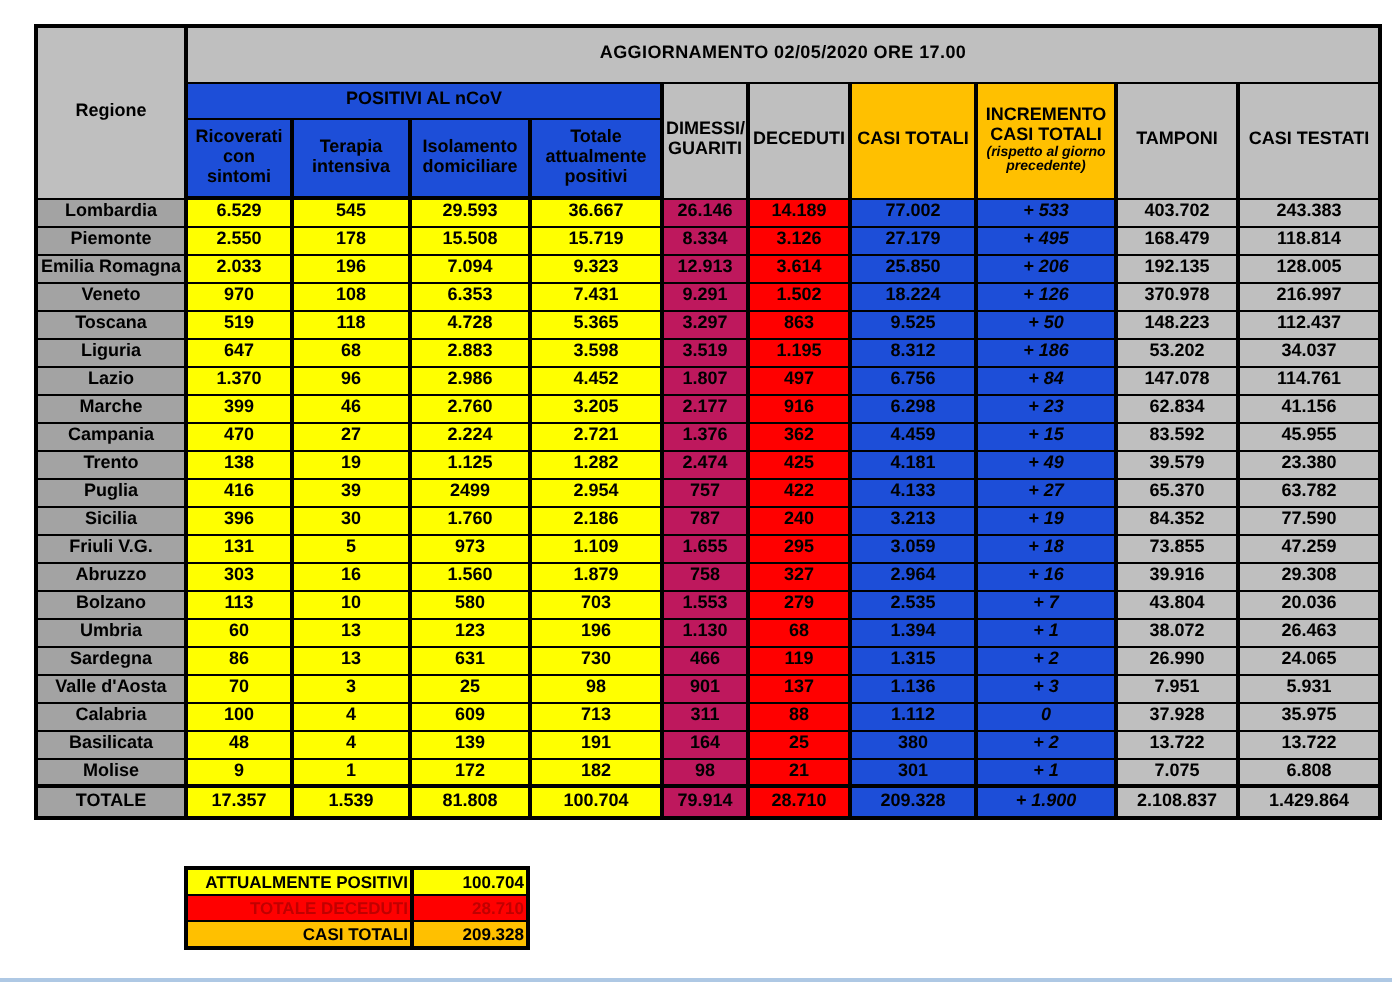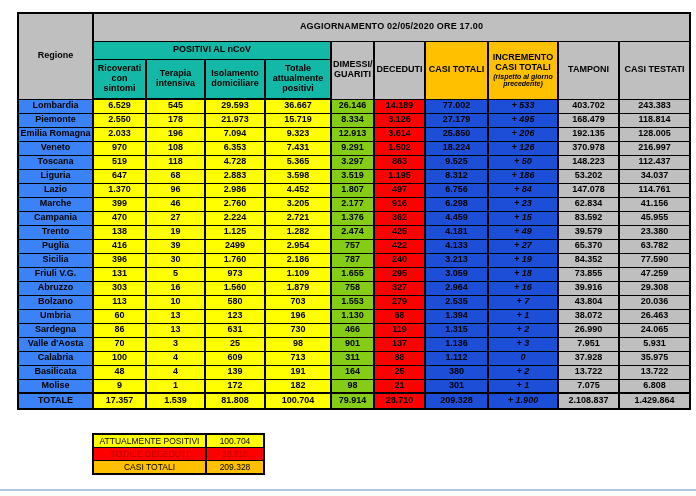--- a/index.html
+++ b/index.html
@@ -20,38 +20,38 @@
   }
   #main thead tr.r1{height:28px}
   #main thead tr.r2{height:18px}
   #main thead tr.r3{height:40px}
   #main thead tr.r3 th{border-bottom-width:2px}
   #main tbody tr{height:14px}
   #main tbody tr.total{height:16px}
   #main tbody tr.total td{border-top-width:2px;border-bottom-width:2px}
   .title{font-size:10px;letter-spacing:.2px}
   .hdr-gray{background:#BFBFBF}
-  .hdr-white{background:#14b8a6}
+  .hdr-white{background:#1d4ed8}
   .hdr-orange{background:#FFC000;color:#C00000}
   .hdr-orange .note{display:block;font-size:7px;font-style:italic;font-weight:bold;line-height:1;}
   .c-yellow{background:#FFFF00}
-  .c-green{background:#84cc16}
+  .c-green{background:#be185d}
   .c-red{background:#FF0000;color:#C00000}
   .c-orange{background:#1d4ed8}
   .c-grey{background:#BFBFBF}
   .inc{font-style:italic}
-  .region{background:#3b82f6}
+  .region{background:#a3a3a3}
   
   #legend{
     position:absolute;left:92px;top:433px;
     border-collapse:collapse;table-layout:fixed;border:2px solid #000;
   }
   #legend td{
     border:1px solid #000;border-left-width:2px;border-right-width:2px;
-    height:12px;font-size:8.5px;font-weight:normal;text-align:center;
+    height:12px;font-size:8.5px;font-weight:bold;text-align:right;
     vertical-align:middle;color:#000;padding:0 1px;
   }
   #legend td.red-text{color:#C00000}
   .blue-line{position:absolute;left:0;top:489px;width:696px;height:2px;background:#AEC8E4;}
 </style>
 </head>
 <body>
 
 <table id="main">
   <colgroup>
@@ -102,21 +102,21 @@
         <td class="c-red">14.189</td>
         <td class="c-orange">77.002</td>
         <td class="c-orange inc">+ 533</td>
         <td class="c-grey">403.702</td>
         <td class="c-grey">243.383</td>
       </tr>
       <tr>
         <td class="region">Piemonte</td>
         <td class="c-yellow">2.550</td>
         <td class="c-yellow">178</td>
-        <td class="c-yellow">21.973</td>
+        <td class="c-yellow">15.508</td>
         <td class="c-yellow">15.719</td>
         <td class="c-green">8.334</td>
         <td class="c-red">3.126</td>
         <td class="c-orange">27.179</td>
         <td class="c-orange inc">+ 495</td>
         <td class="c-grey">168.479</td>
         <td class="c-grey">118.814</td>
       </tr>
       <tr>
         <td class="region">Emilia Romagna</td>

